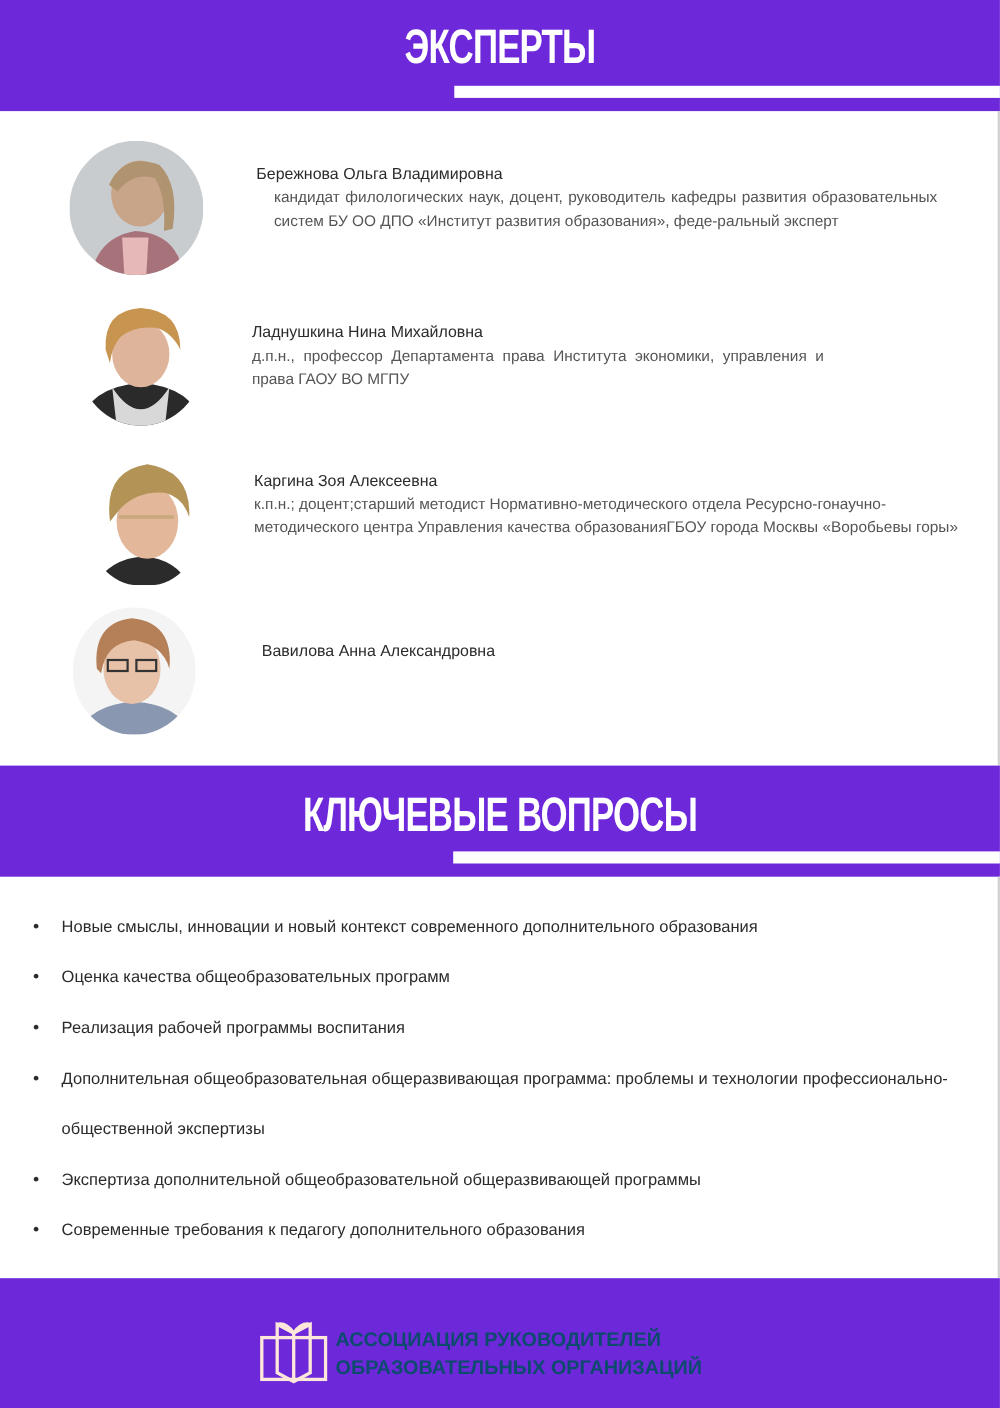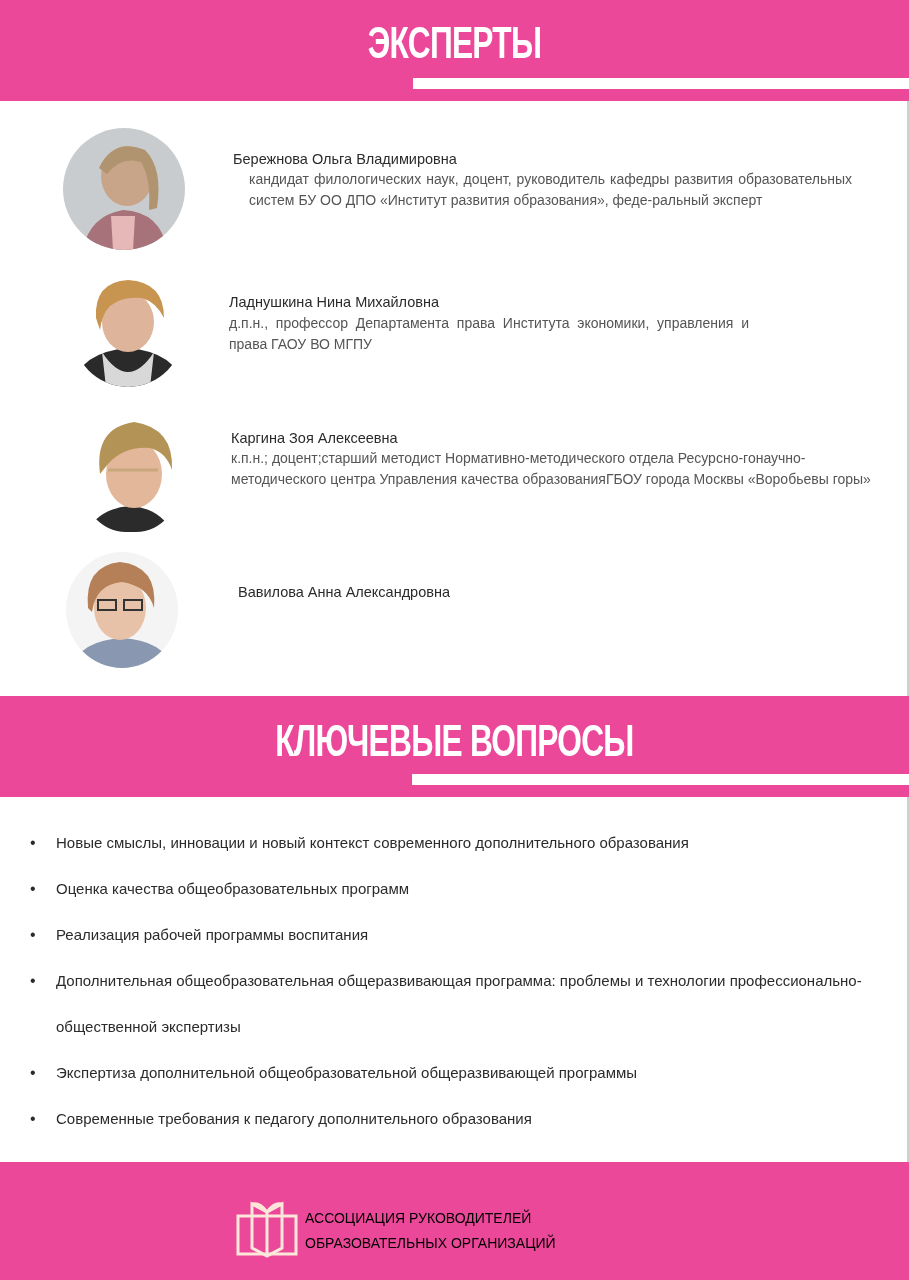--- a/index.html
+++ b/index.html
@@ -1,19 +1,19 @@
 <!DOCTYPE html>
 <html><head>
 <meta charset="utf-8">
 <style>
   * { box-sizing: border-box; margin: 0; padding: 0; }
   html, body { width: 909px; height: 1280px; background: #ffffff; overflow: hidden; }
   body { position: relative; font-family: "Liberation Sans", sans-serif; color: #222; }
 
-  .band { position: absolute; left: 0; width: 909px; background: #ec4899; }
+  .band { position: absolute; left: 0; width: 909px; background: #6d28d9; }
   .band-title {
     position: absolute; left: 0; width: 909px; text-align: center;
     color: #ffffff; font-family: "Liberation Sans", sans-serif; font-weight: bold;
     letter-spacing: -1px; transform: scaleX(0.72); transform-origin: center;
   }
   .band-stripe { position: absolute; right: 0; background: #ffffff; }
 
   #band-experts { top: 0; height: 101px; }
   #band-experts .band-title { top: 18px; font-size: 44px; line-height: 50px; }
   #band-experts .band-stripe { left: 413px; top: 78px; height: 11px; }
@@ -33,21 +33,21 @@
   }
   .avatar svg { width: 100%; height: 100%; display: block; }
   .expert-name { position: absolute; font-weight: normal; font-size: 14.5px; color: #2b2b2b; line-height: 20px; }
   .expert-desc { position: absolute; font-size: 14px; color: #555; line-height: 20.5px; text-align: justify; }
 
   .questions { position: absolute; left: 30px; top: 820px; width: 860px; list-style: none; }
   .q { position: relative; padding-left: 26px; font-weight: normal; font-size: 15px; color: #2b2b2b; line-height: 46px; }
   .q::before { content: "•"; position: absolute; left: 0; top: 0; font-size: 16px; color: #2b2b2b; }
 
   .footer-logo { position: absolute; left: 236px; top: 1200px; width: 62px; height: 58px; }
-  .footer-text { position: absolute; left: 305px; top: 1206px; color: #000000; font-size: 14px; line-height: 25px; }
+  .footer-text { position: absolute; left: 305px; top: 1206px; color: #0c4a6e; font-size: 18px; line-height: 25px; font-weight: bold; }
   .footer-text div { white-space: nowrap; }
 </style>
 </head>
 <body>
 
 <div class="band" id="band-experts">
   <div class="band-title">ЭКСПЕРТЫ</div>
   <div class="band-stripe"></div>
 </div>
 

